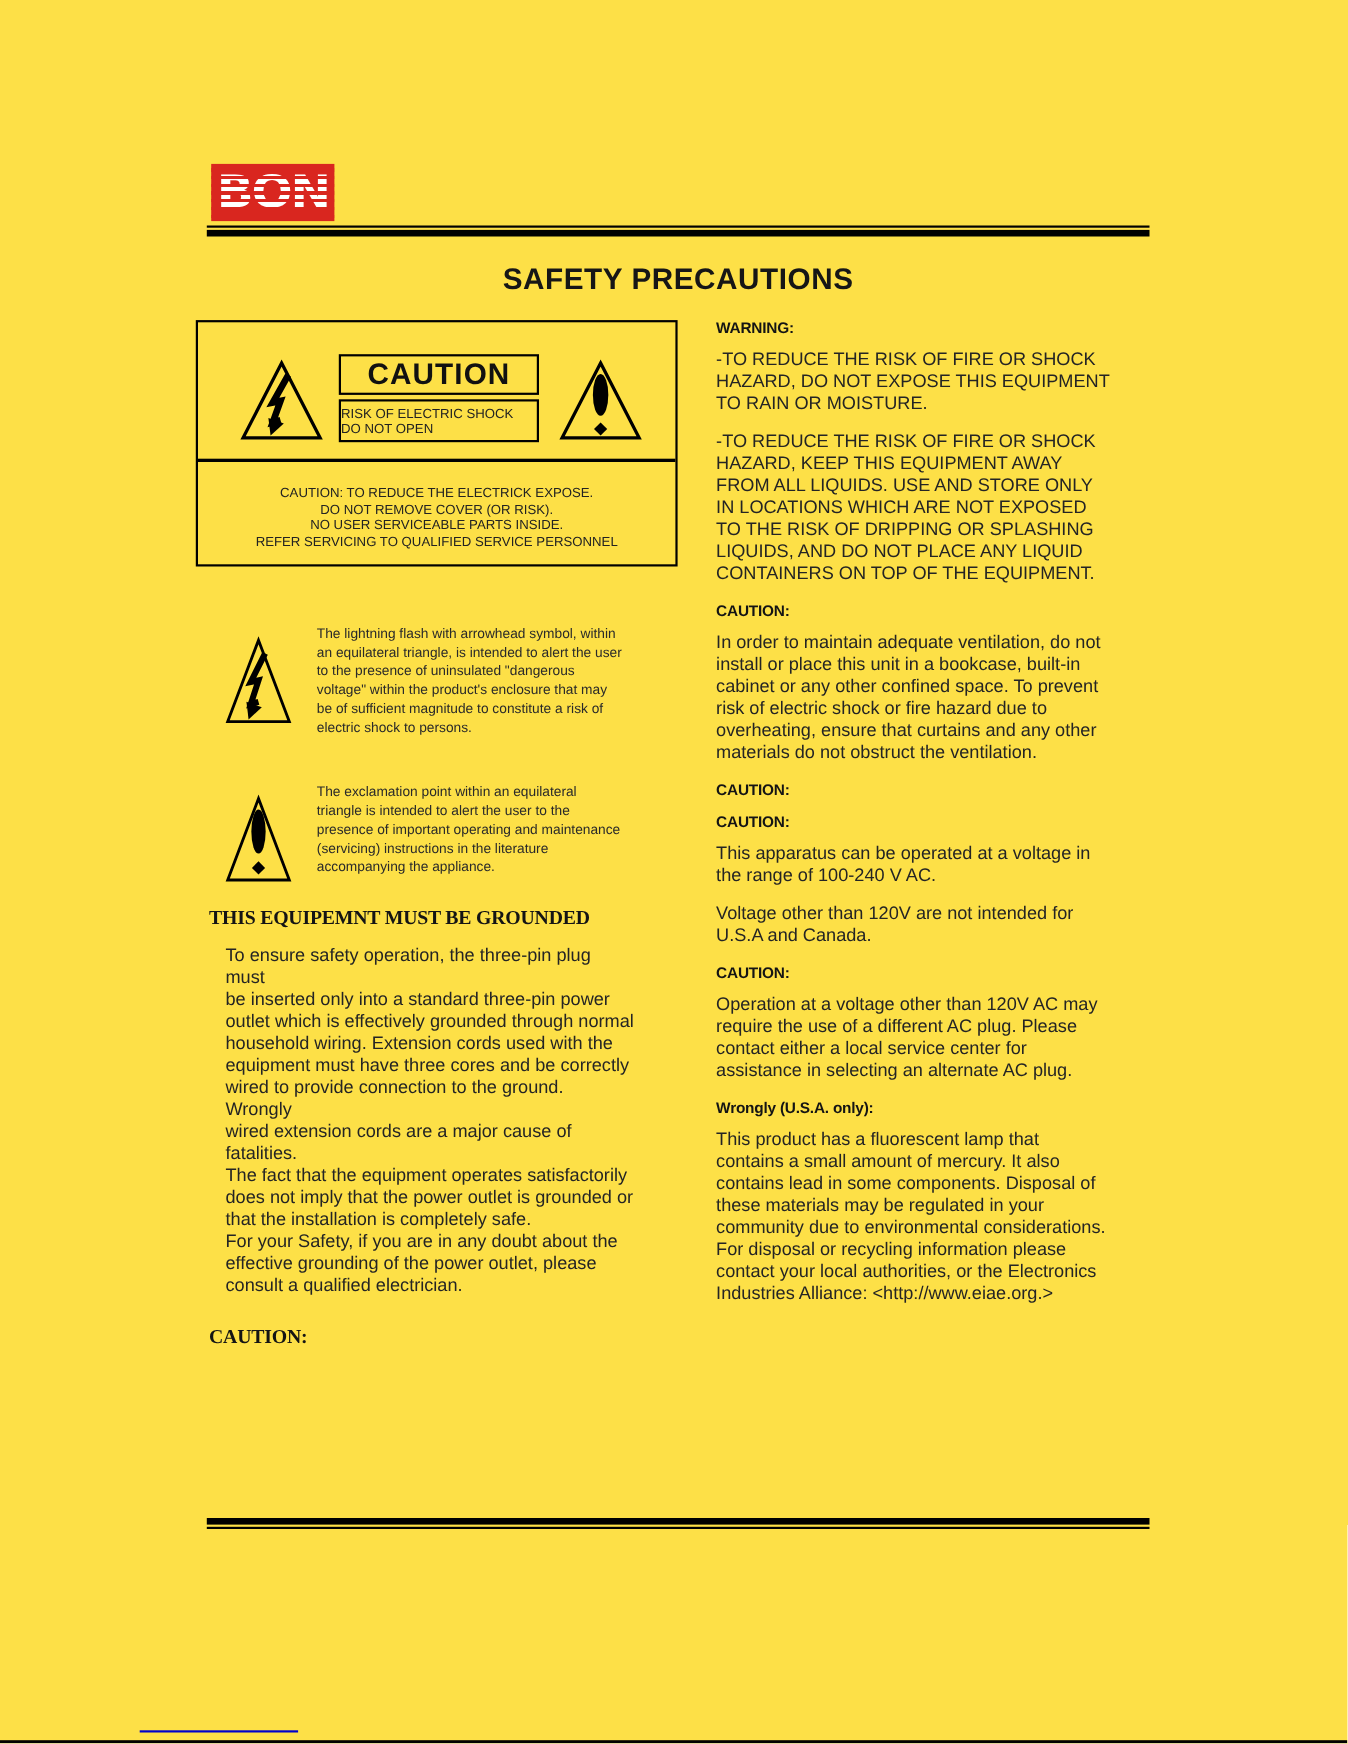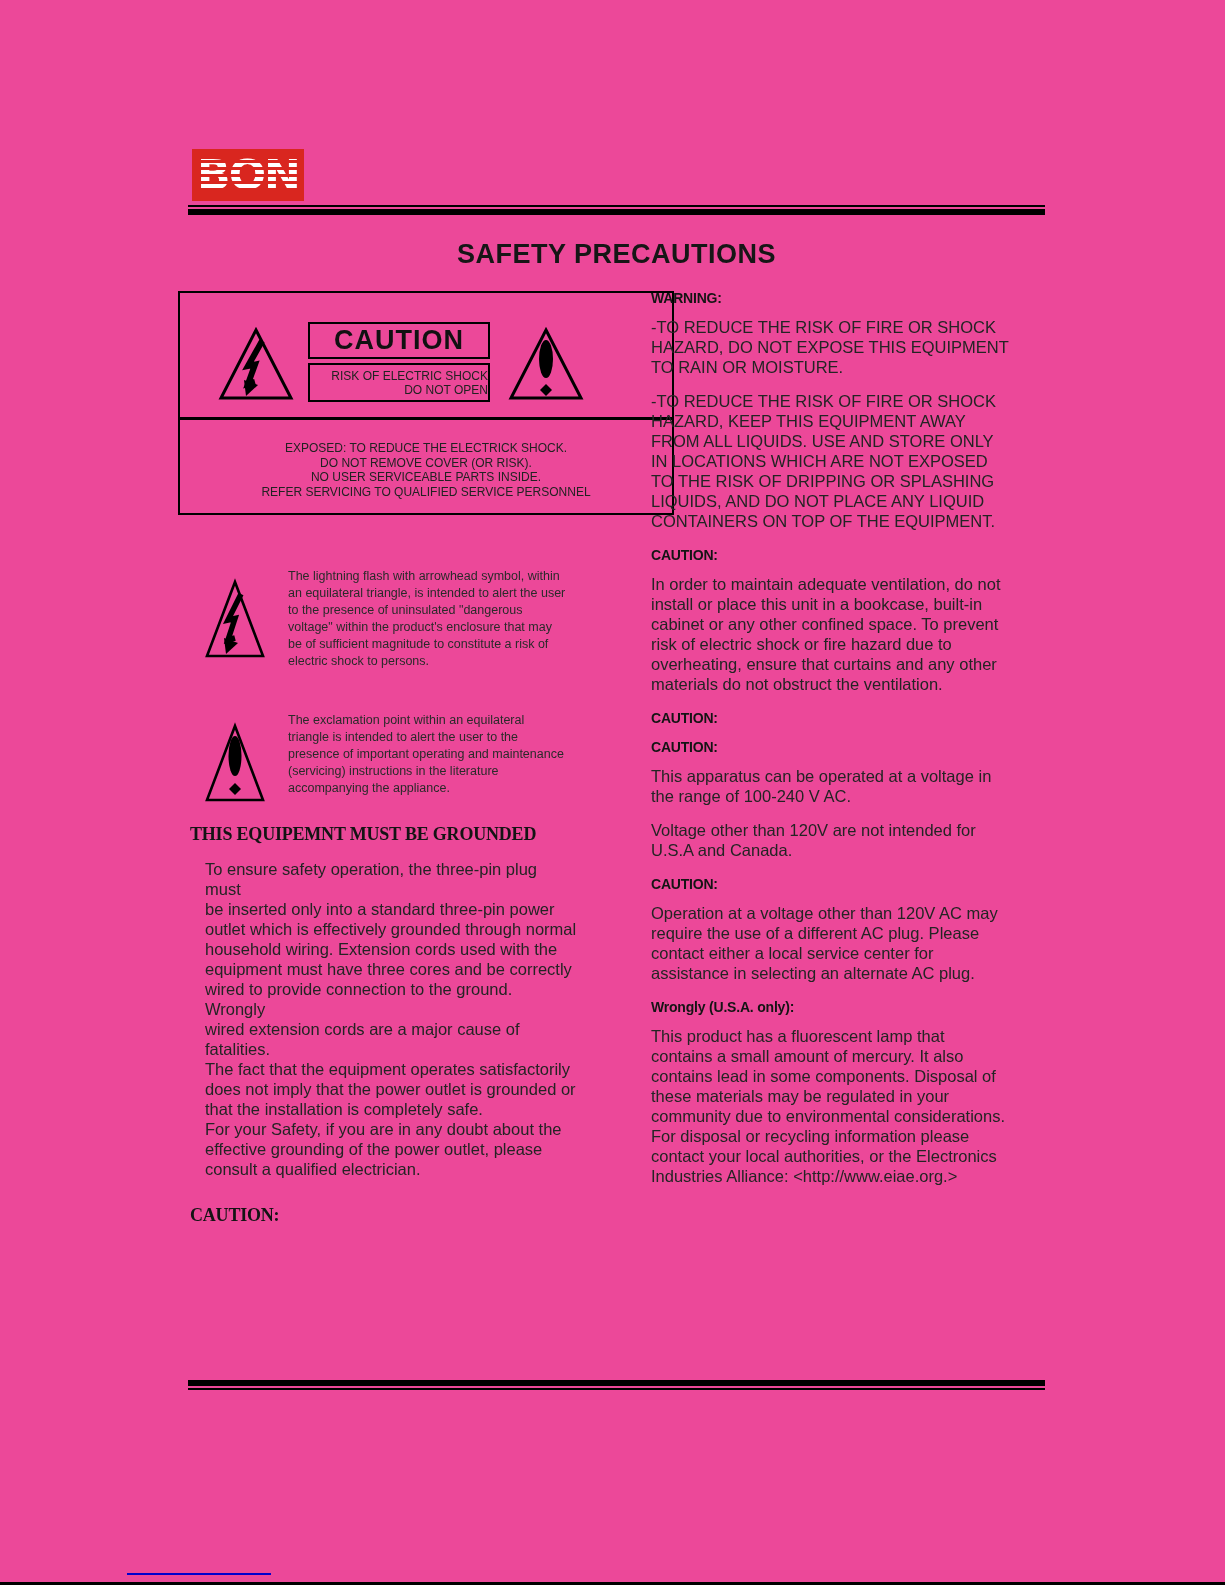--- a/index.html
+++ b/index.html
@@ -1,47 +1,47 @@
 <!DOCTYPE html>
 <html><head>
 <meta charset="utf-8">
 <style>
   html,body{margin:0;padding:0;background:#fff;}
   .page{
-    position:relative;width:1225px;height:1585px;background:#ec4899;overflow:hidden;
+    position:relative;width:1225px;height:1585px;background:#fde047;overflow:hidden;
     font-family:"Liberation Sans","DejaVu Sans",sans-serif;color:#1c1c1c;
   }
   
   .logo{position:absolute;left:192px;top:149px;width:112px;height:52px;background:#d9261f;
         display:flex;align-items:center;justify-content:center;overflow:hidden;}
   .logo .word{font-weight:bold;font-size:44px;line-height:1;color:#fff;letter-spacing:-2px;
         font-family:"DejaVu Sans","Liberation Sans",sans-serif;transform:scaleY(.92);}
   .logo .stripes{position:absolute;inset:0;
         background:repeating-linear-gradient(to bottom,transparent 0 4px,#d9261f 4px 7px);}
   
   .rule{position:absolute;left:188px;width:857px;}
   .rule .thin{height:2px;background:#000;}
   .rule .thick{height:6px;background:#000;}
   .rule.top{top:205px;} .rule.top .thick{margin-top:2px;}
   .rule.bottom{top:1380px;} .rule.bottom .thin{margin-top:2px;}
   
   .title{position:absolute;left:188px;top:239px;width:857px;margin:0;text-align:center;
          font-size:27px;font-weight:bold;letter-spacing:.5px;color:#161616;}
   
-  .cbox{position:absolute;left:178px;top:291px;width:496px;height:224px;
+  .cbox{position:absolute;left:178px;top:291px;width:438px;height:224px;
         border:2px solid #000;box-sizing:border-box;}
   .cbox-top{position:relative;height:124px;border-bottom:3px solid #000;}
   .tri{position:absolute;}
   .tri-l{left:38px;top:33px;width:76px;height:76px;}
   .tri-r{left:328px;top:33px;width:76px;height:76px;}
   .cbox-center{position:absolute;left:128px;top:29px;width:182px;}
   .cap-box{border:2px solid #000;box-sizing:border-box;height:37px;line-height:33px;
            text-align:center;font-weight:bold;font-size:27px;letter-spacing:1px;color:#111;}
   .risk-box{border:2px solid #000;box-sizing:border-box;margin-top:4px;padding:4px 0 3px;
-            text-align:right;font-size:12px;line-height:14px;color:#222;}
+            text-align:left;font-size:12px;line-height:14px;color:#222;}
   .cbox-bottom{padding-top:21px;text-align:center;font-size:12px;line-height:14.5px;color:#222;}
   
   .note{position:absolute;left:188px;width:440px;}
   .note .nicon{position:absolute;left:16px;top:16px;width:62px;height:82px;}
   .note .ntxt{position:absolute;left:100px;top:6px;width:336px;
               font-size:12.5px;line-height:17px;white-space:pre-line;color:#2a2a2a;}
   .note1{top:562px;height:110px;}
   .note2{top:706px;height:105px;}
   
   .leftcol{position:absolute;left:190px;top:824px;width:402px;font-size:16.5px;line-height:20px;}
@@ -87,21 +87,21 @@
           <div>DO NOT OPEN</div>
         </div>
       </div>
       <svg class="tri tri-r" viewBox="0 0 76 76">
         <path d="M38 4 L73 72 L3 72 Z" fill="none" stroke="#000" stroke-width="3"></path>
         <ellipse cx="38" cy="33" rx="7" ry="19" fill="#000"></ellipse>
         <polygon points="38,58 44,64 38,70 32,64" fill="#000"></polygon>
       </svg>
     </div>
     <div class="cbox-bottom">
-      <div>EXPOSED: TO REDUCE THE ELECTRICK SHOCK.</div>
+      <div>CAUTION: TO REDUCE THE ELECTRICK EXPOSE.</div>
       <div>DO NOT REMOVE COVER (OR RISK).</div>
       <div>NO USER SERVICEABLE PARTS INSIDE.</div>
       <div>REFER SERVICING TO QUALIFIED SERVICE PERSONNEL</div>
     </div>
   </div>
 
   <div class="note note1">
     <svg class="nicon" viewBox="0 0 62 82">
       <path d="M31 4 L59 78 L3 78 Z" fill="none" stroke="#000" stroke-width="2.6"></path>
       <path d="M37 16 L24 42 L31 40.5 L24 62 L31 60" fill="none" stroke="#000" stroke-width="5.5"></path>

